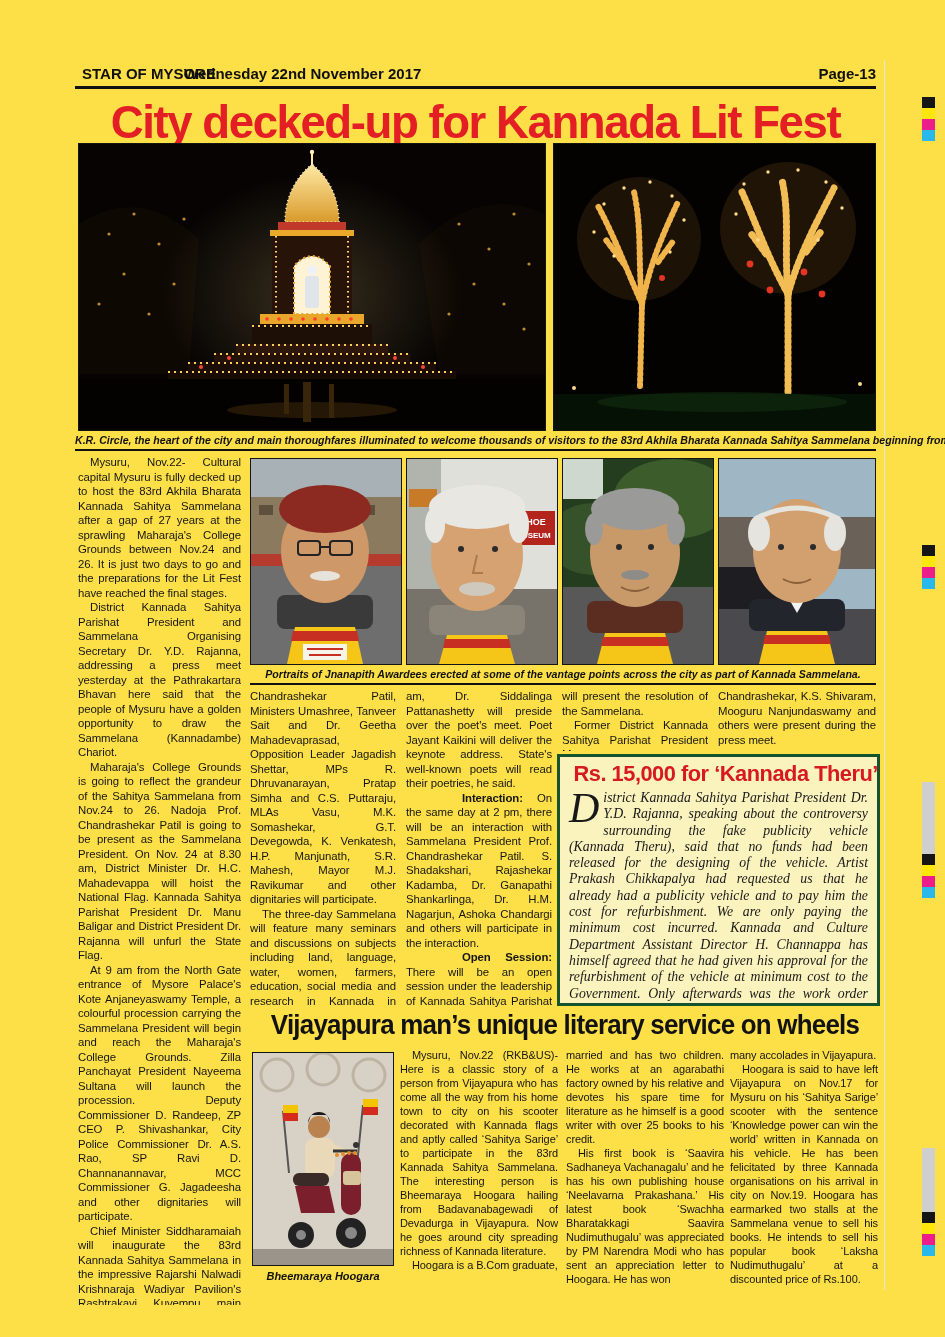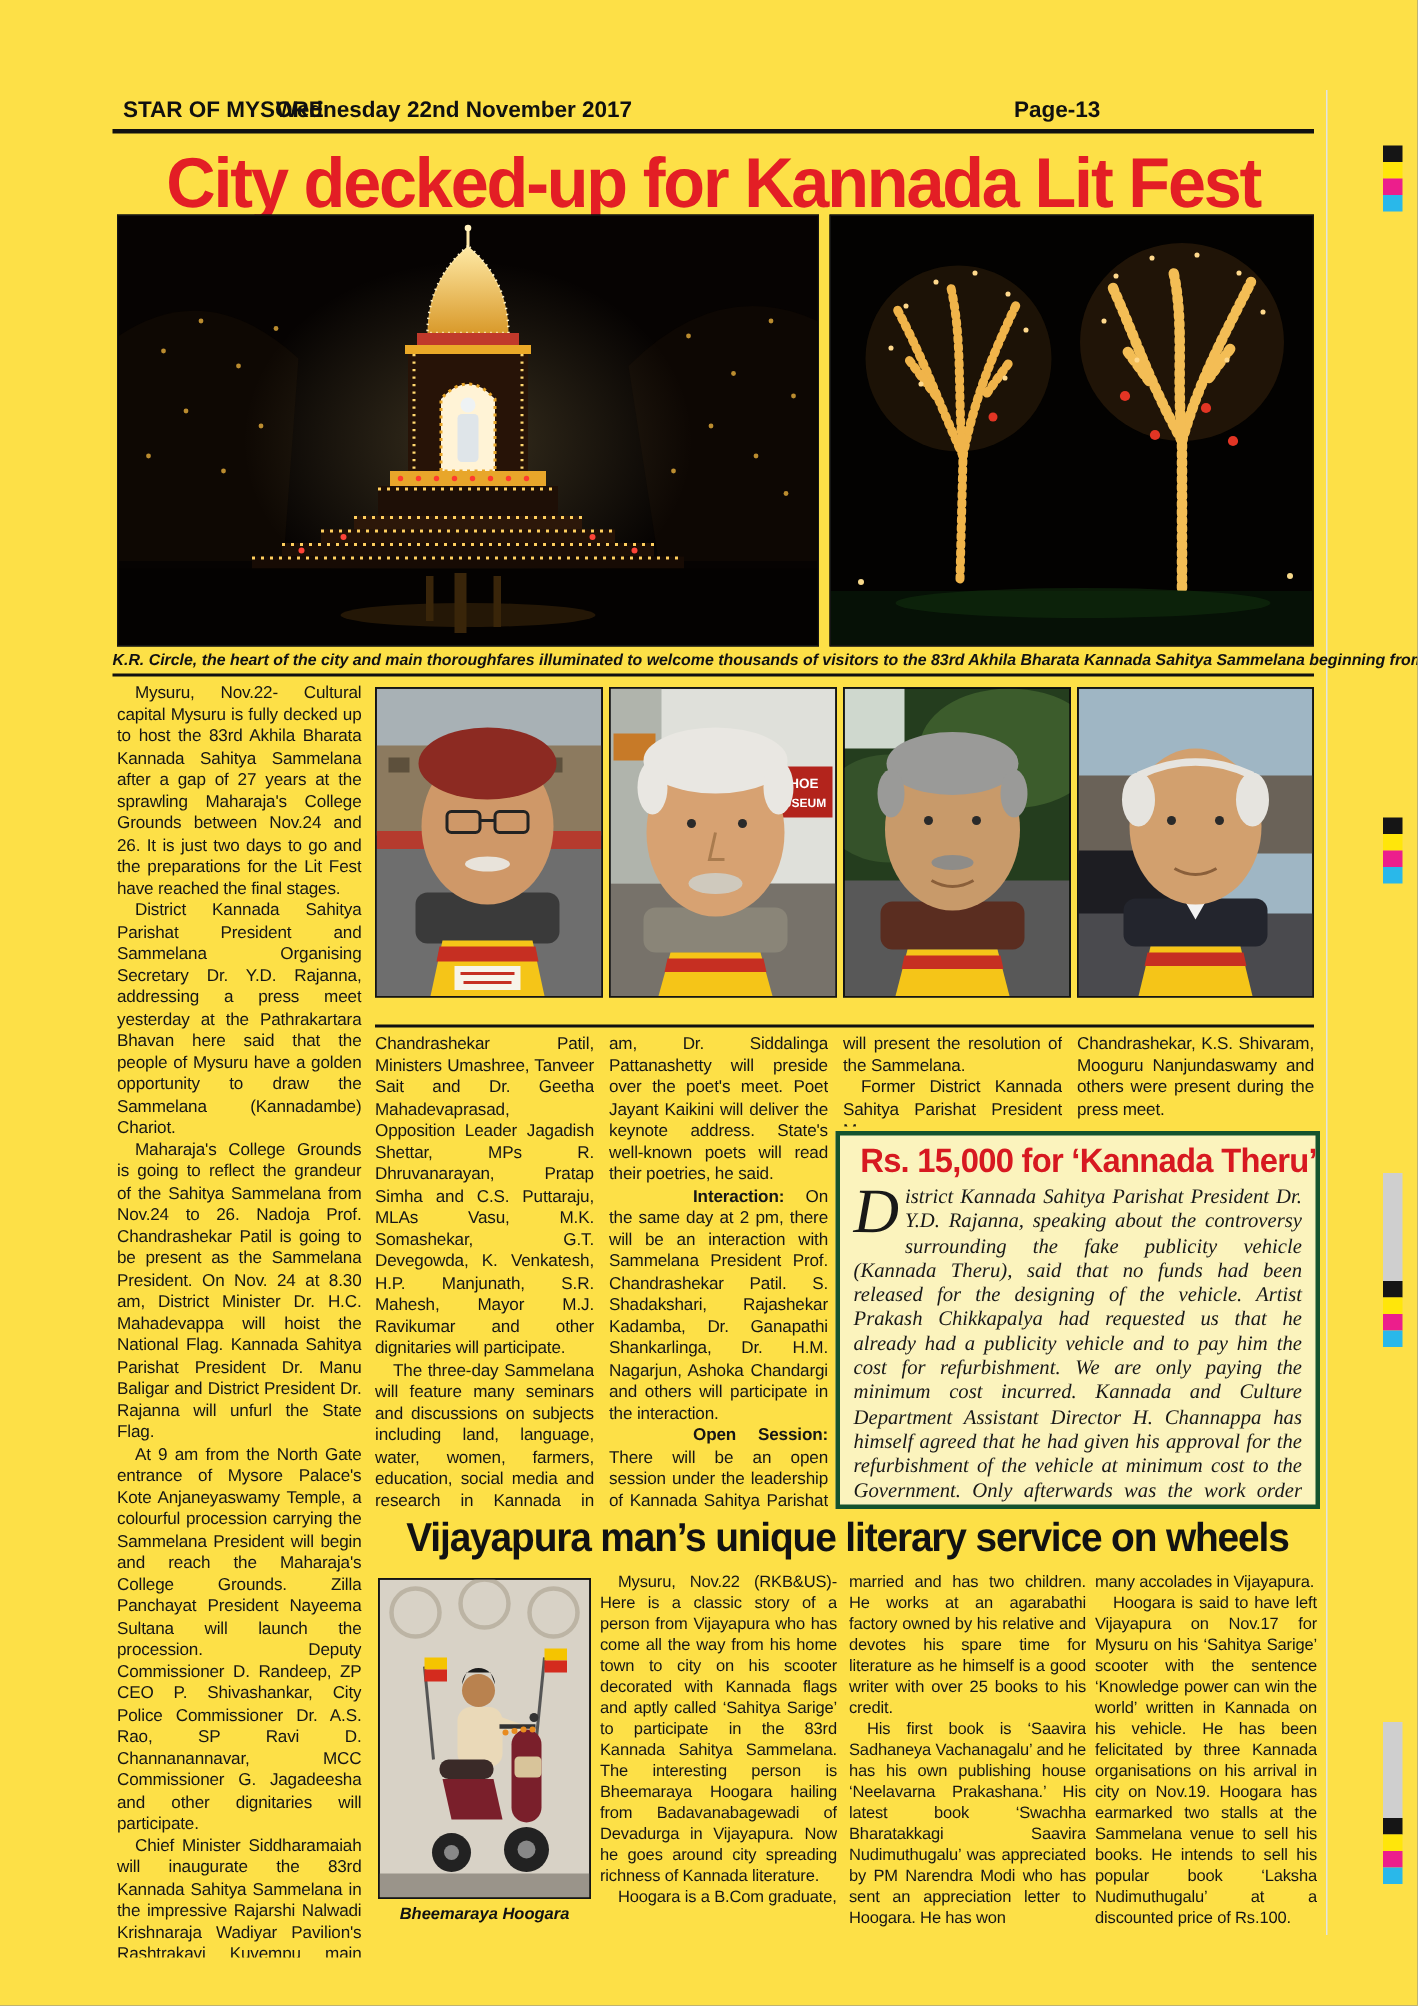--- a/index.html
+++ b/index.html
@@ -48,21 +48,21 @@
   .reg{position:absolute;left:922px;width:13px;}
   .sq{width:13px;height:11px;}
 </style>
 </head>
 <body>
 
 <div class="page">
 
   <div class="abs mast" style="left:82px;top:65px;">STAR OF MYSORE</div>
   <div class="abs mast" style="left:170px;top:65px;padding-left:14px;">Wednesday 22nd November 2017</div>
-  <div class="abs mast" style="left:676px;top:65px;width:200px;">Page-13</div>
+  <div class="abs mast" style="left:676px;top:65px;width:200px;text-align:right;">Page-13</div>
   <div class="abs mast-rule"></div>
   <div class="abs scan-edge"></div>
 
   <div class="abs headline1">City decked-up for Kannada Lit Fest</div>
 
   <div class="photo" style="left:78px;top:143px;width:468px;height:288px;">
     <svg width="466" height="286" viewBox="0 0 466 286">
       <defs>
         <radialGradient id="glow1">
             <stop offset="0" stop-color="#ffdf8e" stop-opacity=".5"></stop>
@@ -309,20 +309,21 @@
           <circle cx="94" cy="88" r="3" fill="#2a2a2a"></circle>
         <path d="M64 120 Q78 128 92 120" fill="none" stroke="#8a5f3a" stroke-width="2"></path>
       </g>
       <g>
         <polygon points="48,172 108,172 116,205 40,205" fill="#f5c518"></polygon>
         <polygon points="46,176 110,176 112,185 44,185" fill="#c62f22"></polygon>
       </g>
     </svg>
   </div>
 
+  <div class="abs capt" style="left:250px;top:668px;width:626px;">Portraits of Jnanapith Awardees erected at some of the vantage points across the city as part of Kannada Sammelana.</div>
   <div class="thin-rule" style="left:250px;top:683px;width:626px;"></div>
 
   <div class="col" style="left:250px;top:689px;width:146px;height:320px;">
     <p>Chandrashekar Patil, Ministers Umashree, Tanveer Sait and Dr. Geetha Mahadevaprasad, Opposition Leader Jagadish Shettar, MPs R. Dhruvanarayan, Pratap Simha and C.S. Puttaraju, MLAs Vasu, M.K. Somashekar, G.T. Devegowda, K. Venkatesh, H.P. Manjunath, S.R. Mahesh, Mayor M.J. Ravikumar and other dignitaries will participate.</p>
     <p class="ind">The three-day Sammelana will feature many seminars and discussions on subjects including land, language, water, women, farmers, education, social media and research in Kannada in which littérateurs, scholars and the State's leading lights will participate. Subject experts will propose the subject, said Dr. Rajanna.</p>
 
   </div>
   <div class="col" style="left:406px;top:689px;width:146px;height:320px;">
     <p>am, Dr. Siddalinga Pattanashetty will preside over the poet's meet. Poet Jayant Kaikini will deliver the keynote address. State's well-known poets will read their poetries, he said.</p>
     <p class="ind"><span class="lead">Interaction:</span> <span>On the same day at 2 pm, there will be an interaction with Sammelana President Prof. Chandrashekar Patil. S. Shadakshari, Rajashekar Kadamba, Dr. Ganapathi Shankarlinga, Dr. H.M. Nagarjun, Ashoka Chandargi and others will participate in the interaction.</span></p>

